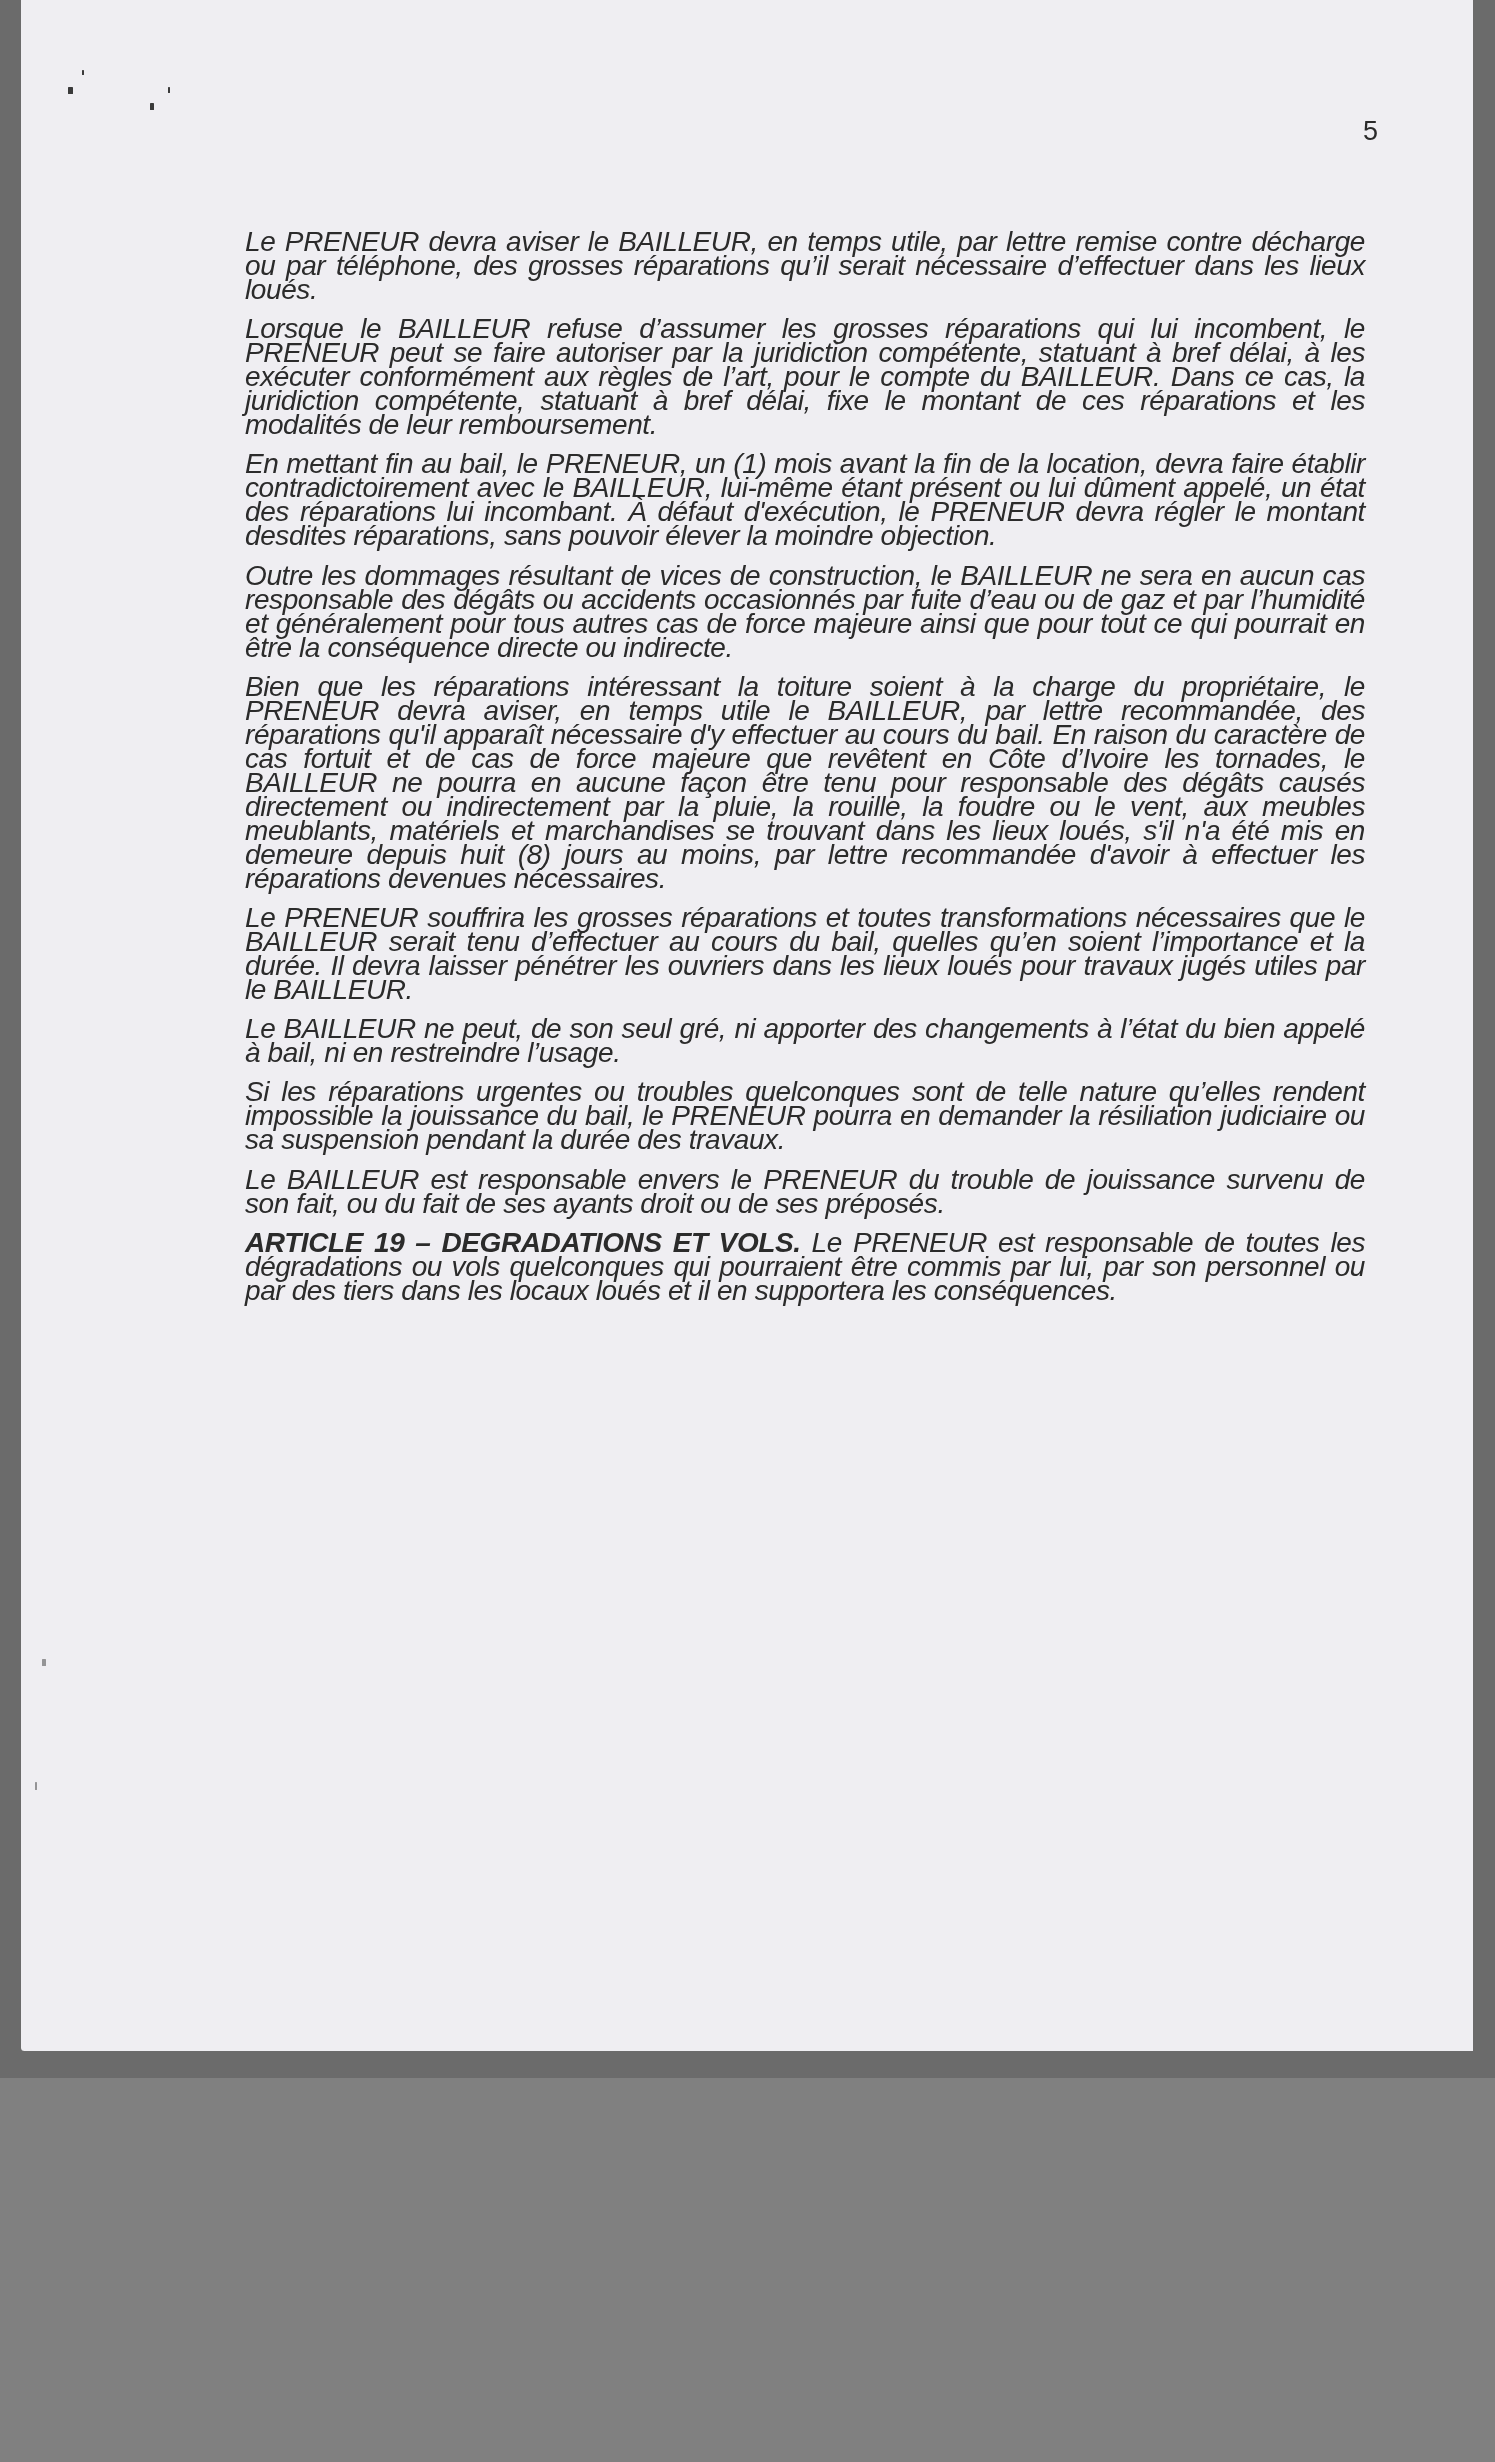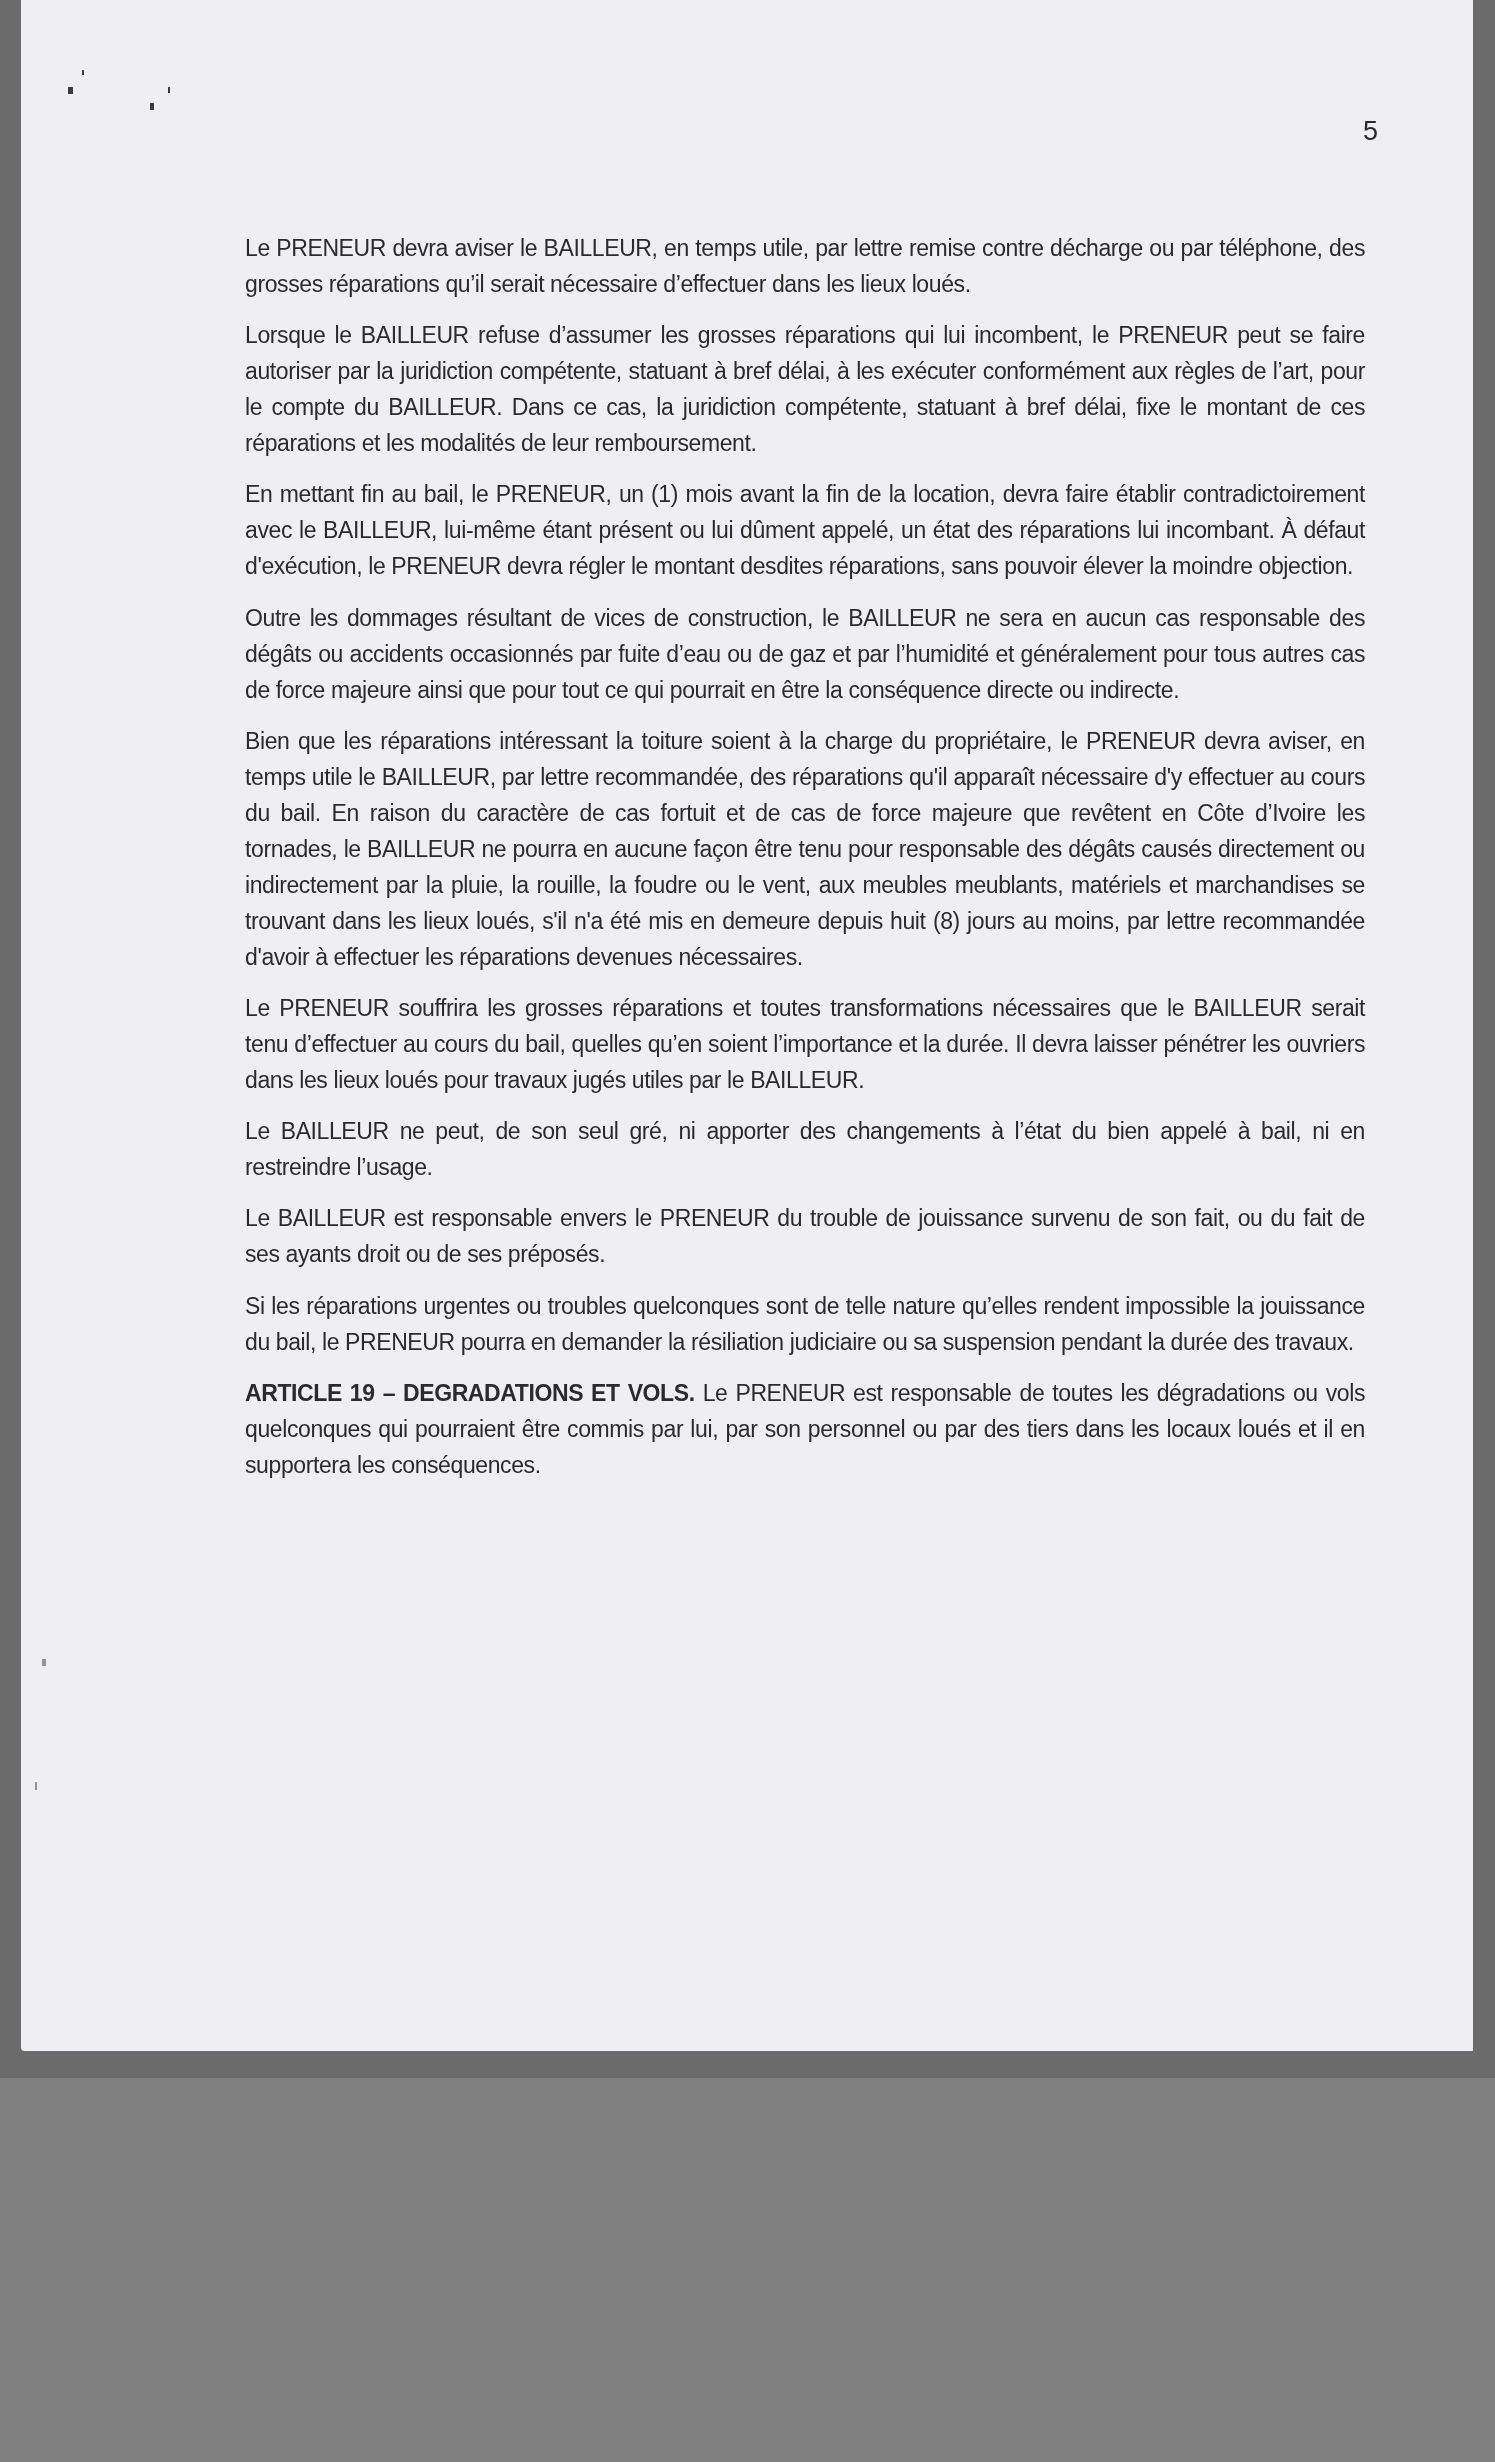--- a/index.html
+++ b/index.html
@@ -42,24 +42,25 @@
       font-size: 27px;
       color: #2a2a2a;
       line-height: 1;
     }
     .body-text {
       position: absolute;
       left: 245px;
       top: 230px;
       width: 1120px;
       color: #2b2b2b;
-      font-size: 23px;
-      line-height: 36px;
+      font-size: 28px;
+      line-height: 24px;
       text-align: justify;
       letter-spacing: -0.4px;
+      font-style: italic;
     }
     .para {
       margin: 0 0 15.2px 0;
     }
     .section-heading {
       margin: 3.5px 0 11.7px 0;
       font-weight: bold;
     }
     .article-title {
       font-weight: bold;
@@ -85,20 +86,20 @@
 <div class="body-text">
   <p class="para">Le PRENEUR devra aviser le BAILLEUR, en temps utile, par lettre remise contre décharge ou par téléphone, des grosses réparations qu’il serait nécessaire d’effectuer dans les lieux loués.</p>
   <p class="para">Lorsque le BAILLEUR refuse d’assumer les grosses réparations qui lui incombent, le PRENEUR peut se faire autoriser par la juridiction compétente, statuant à bref délai, à les exécuter conformément aux règles de l’art, pour le compte du BAILLEUR. Dans ce cas, la juridiction compétente, statuant à bref délai, fixe le montant de ces réparations et les modalités de leur remboursement.</p>
   <p class="para">En mettant fin au bail, le PRENEUR, un (1) mois avant la fin de la location, devra faire établir contradictoirement avec le BAILLEUR, lui-même étant présent ou lui dûment appelé, un état des réparations lui incombant. À défaut d'exécution, le PRENEUR devra régler le montant desdites réparations, sans pouvoir élever la moindre objection.</p>
 
 
   <p class="para">Outre les dommages résultant de vices de construction, le BAILLEUR ne sera en aucun cas responsable des dégâts ou accidents occasionnés par fuite d’eau ou de gaz et par l’humidité et généralement pour tous autres cas de force majeure ainsi que pour tout ce qui pourrait en être la conséquence directe ou indirecte.</p>
   <p class="para">Bien que les réparations intéressant la toiture soient à la charge du propriétaire, le PRENEUR devra aviser, en temps utile le BAILLEUR, par lettre recommandée, des réparations qu'il apparaît nécessaire d'y effectuer au cours du bail. En raison du caractère de cas fortuit et de cas de force majeure que revêtent en Côte d’Ivoire les tornades, le BAILLEUR ne pourra en aucune façon être tenu pour responsable des dégâts causés directement ou indirectement par la pluie, la rouille, la foudre ou le vent, aux meubles meublants, matériels et marchandises se trouvant dans les lieux loués, s'il n'a été mis en demeure depuis huit (8) jours au moins, par lettre recommandée d'avoir à effectuer les réparations devenues nécessaires.</p>
   <p class="para">Le PRENEUR souffrira les grosses réparations et toutes transformations nécessaires que le BAILLEUR serait tenu d’effectuer au cours du bail, quelles qu’en soient l’importance et la durée. Il devra laisser pénétrer les ouvriers dans les lieux loués pour travaux jugés utiles par le BAILLEUR.</p>
   <p class="para">Le BAILLEUR ne peut, de son seul gré, ni apporter des changements à l’état du bien appelé à bail, ni en restreindre l’usage.</p>
+  <p class="para">Si les réparations urgentes ou troubles quelconques sont de telle nature qu’elles rendent impossible la jouissance du bail, le PRENEUR pourra en demander la résiliation judiciaire ou sa suspension pendant la durée des travaux.</p>
   <p class="para">Le BAILLEUR est responsable envers le PRENEUR du trouble de jouissance survenu de son fait, ou du fait de ses ayants droit ou de ses préposés.</p>
-  <p class="para">Si les réparations urgentes ou troubles quelconques sont de telle nature qu’elles rendent impossible la jouissance du bail, le PRENEUR pourra en demander la résiliation judiciaire ou sa suspension pendant la durée des travaux.</p>
 
   <p class="para">
     <span class="article-title">ARTICLE 19 – DEGRADATIONS ET VOLS.</span><span> Le PRENEUR est responsable de toutes les dégradations ou vols quelconques qui pourraient être commis par lui, par son personnel ou par des tiers dans les locaux loués et il en supportera les conséquences.</span>
   </p>
 </div>
 
 
 </body></html>

